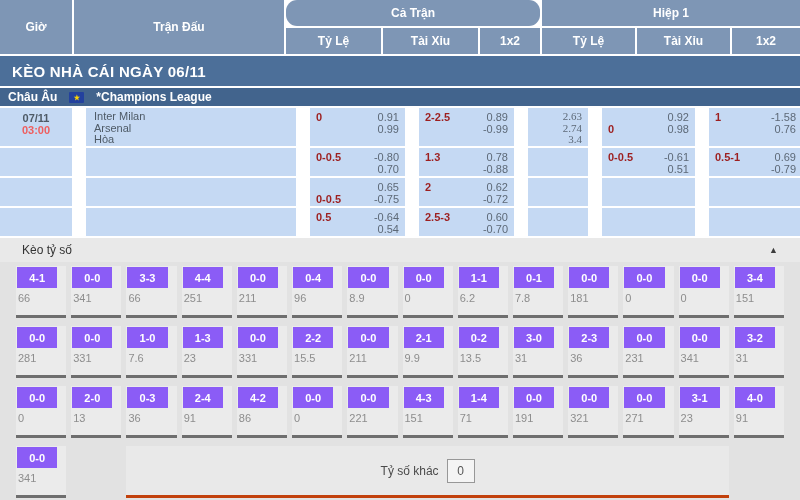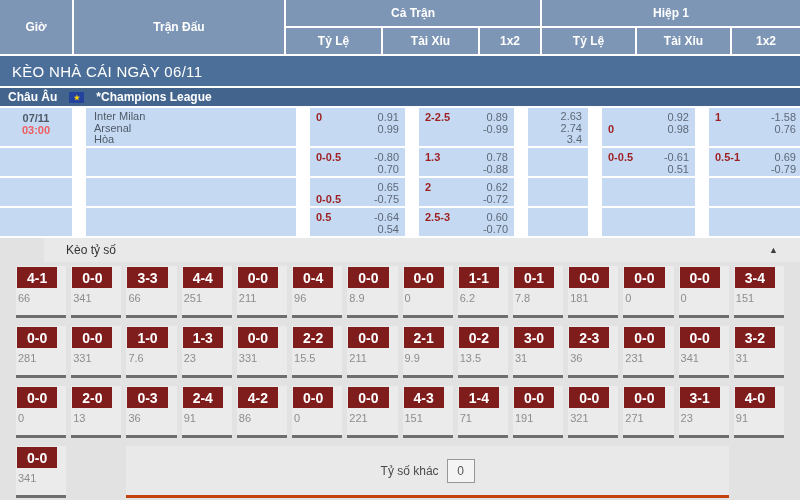--- a/index.html
+++ b/index.html
@@ -4,46 +4,46 @@
 <style>
   html,body{margin:0;padding:0;}
   body{font-family:"Liberation Sans",sans-serif;background:#f4f4f4;}
   .app{width:800px;height:500px;overflow:hidden;background:#e2e2e2;position:relative;}
 
   
   .bet-table{display:flex;flex-direction:column;gap:2px;background:#fff;border-bottom:2px solid #fff;}
   .hdr{display:grid;grid-template-columns:72px 210px 95px 95px 60px 93px 93px 68px;grid-template-rows:26px 26px;gap:2px;}
   .hcell{background:#7e96b5;color:#fff;font-size:12px;font-weight:bold;display:flex;align-items:center;justify-content:center;}
   .span2r{grid-row:1/3;}
-  .full-span{grid-column:3/6;}
+  .full-span{grid-column:3/6;border-radius:11px;}
   .half-span{grid-column:6/9;}
 
-  .banner{height:30px;background:#4c6f99;color:#fff;display:flex;align-items:center;padding:0 12px;font-size:15px;letter-spacing:.3px;}
+  .banner{height:30px;background:#4c6f99;color:#fff;display:flex;align-items:center;padding:0 12px;font-size:15px;letter-spacing:.3px;font-weight:bold;}
   .league{height:18px;background:#42648d;color:#fff;display:flex;align-items:center;gap:12px;padding:0 8px;font-size:12px;font-weight:bold;}
   .flag{width:15px;height:11px;background:#23419e;display:inline-flex;align-items:center;justify-content:center;color:#ffd400;font-size:7px;line-height:1;border-radius:1px;}
 
   .match-row{display:grid;grid-template-columns:72px 210px 95px 95px 60px 93px 93px 68px;gap:14px;grid-auto-rows:28px;}
   .match-row.first{grid-auto-rows:38px;}
   .match-row>div{background:#c5d9f3;box-sizing:border-box;overflow:hidden;}
   .time-cell{display:flex;flex-direction:column;align-items:center;padding-top:4px;font-size:11px;line-height:12px;}
   .date{color:#4e5a66;font-weight:bold;}
   .time{color:#ef5e5e;font-weight:bold;}
   .teams-cell{padding:3px 0 11px 8px;font-size:11px;line-height:11.5px;color:#4e5a66;}
   .odds-cell{padding:3px 6px;font-size:11px;line-height:12px;display:flex;flex-direction:column;}
   .odds-line{display:flex;justify-content:space-between;min-height:12px;}
   .odds-label{color:#9d1f1f;font-weight:bold;white-space:nowrap;}
   .odds-value{color:#5d6977;white-space:nowrap;}
-  .x12-cell{padding:3px 6px;text-align:right;font-size:11px;line-height:11.5px;color:#5d6977;}
+  .x12-cell{padding:3px 6px;text-align:right;font-size:11px;line-height:11.5px;color:#5d6977;font-family:Liberation Serif, serif;}
 
   
-  .score-header{height:24px;background:#e9e9e9;display:flex;align-items:center;justify-content:space-between;padding:0 22px;font-size:12px;color:#333;cursor:pointer;margin-left:44px;}
+  .score-header{height:24px;background:#e9e9e9;display:flex;align-items:center;justify-content:space-between;padding:0 22px;font-size:12px;color:#333;cursor:pointer;}
   .collapse{font-size:9px;color:#3c3c3c;}
   .score-grid{display:grid;grid-template-columns:repeat(14,1fr);column-gap:5px;row-gap:8px;padding:4px 16px 0 16px;}
   .score-cell{height:52px;background:#ebebeb;border-bottom:3px solid #6e6e6e;display:flex;flex-direction:column;box-sizing:border-box;cursor:pointer;}
-  .score-box{background:#7f1d1d;color:#fff;font-weight:bold;font-size:14px;height:21px;margin:1px 9px 0 1px;display:flex;align-items:center;justify-content:center;}
+  .score-box{background:#8b5cf6;color:#fff;font-weight:bold;font-size:11px;height:21px;margin:1px 9px 0 1px;display:flex;align-items:center;justify-content:center;}
   .score-odds{font-size:11px;color:#8d8d8d;padding:4px 0 0 2px;flex:1;}
   .other-cell{grid-column:3/14;height:52px;background:#e9e9e9;border-bottom:3px solid #c2410c;display:flex;align-items:center;justify-content:center;gap:8px;font-size:12px;color:#4a4a4a;box-sizing:border-box;}
   .other-input{width:28px;height:24px;border:1px solid #979797;background:#f4f4f4;text-align:center;font-size:12px;color:#555;font-family:"Liberation Sans",sans-serif;box-sizing:border-box;}
 </style>
 </head>
 <body>
 
 <div class="app">
 
   <div class="bet-table">

